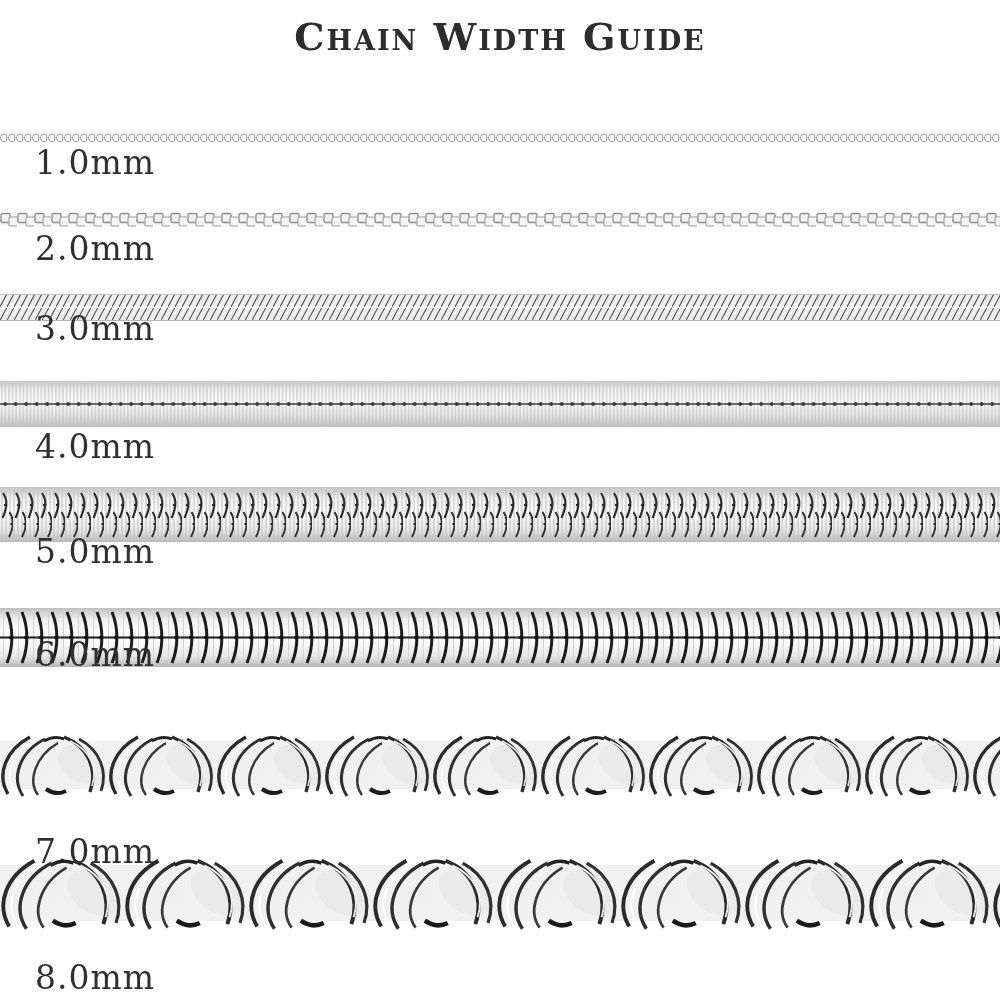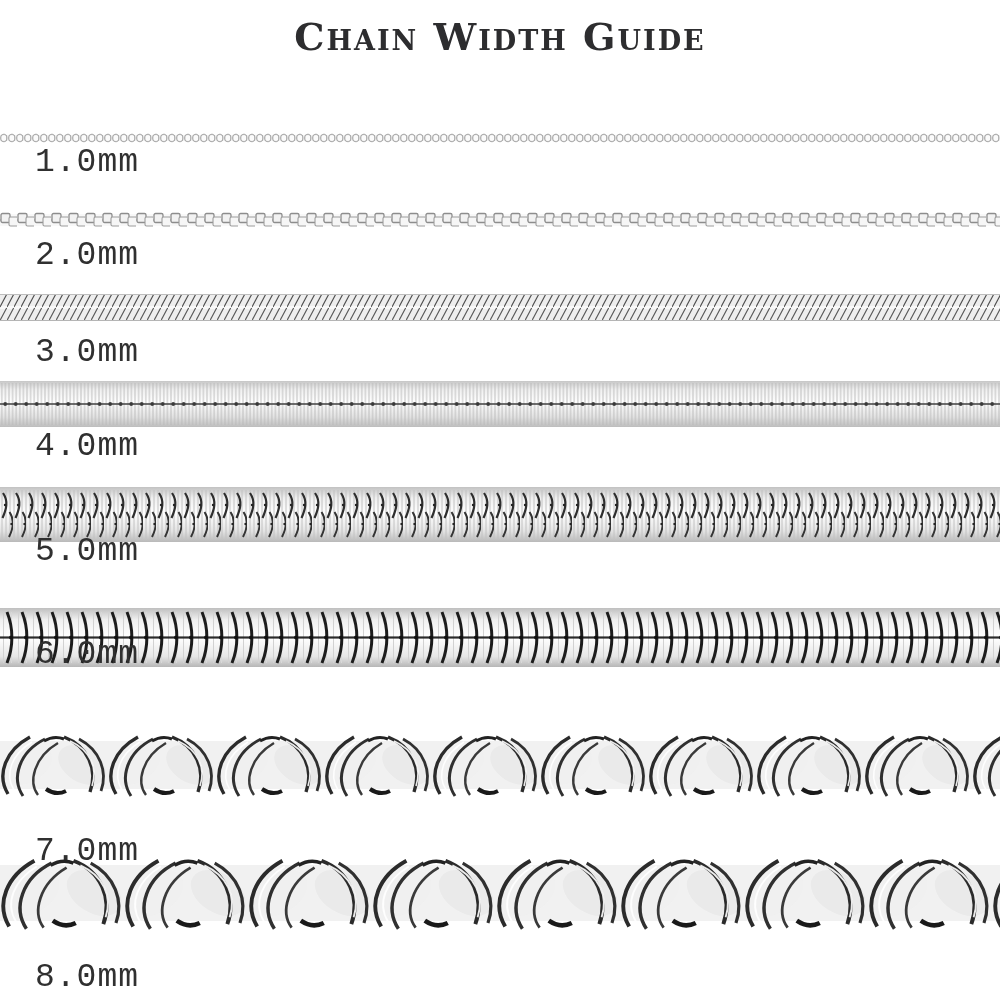--- a/index.html
+++ b/index.html
@@ -8,21 +8,21 @@
     overflow:hidden;font-family:"DejaVu Serif","Liberation Serif",serif;border-radius:9px;
   }
   .title{
     position:absolute;top:14px;left:0;width:100%;margin:0;
     text-align:center;font-size:38px;font-weight:600;
     font-variant:small-caps;letter-spacing:2px;color:#2d2d2f;
   }
   .chain-band{position:absolute;left:0;display:block;}
   .size-label{
     position:absolute;left:35px;font-size:33px;line-height:1.25;
-    color:#303030;letter-spacing:1px;font-family:Liberation Mono, monospace;
+    color:#303030;letter-spacing:1px;
   }
 </style>
 </head>
 <body>
 
 <div class="canvas">
 
   <h1 class="title">Chain Width Guide</h1>
 
   <div>
@@ -45,38 +45,38 @@
       <defs>
         <pattern id="p2" patternUnits="userSpaceOnUse" width="17" height="20">
           <rect x="0" y="4" width="17" height="12" fill="#f8f8f8"></rect>
           <line x1="0" y1="10" x2="17" y2="10" stroke="#ababab" stroke-width="1.2"></line>
           <rect x="1" y="3.5" width="9" height="9" rx="1.5" fill="#f2f2f2" stroke="#8d8d8d" stroke-width="1.3"></rect>
           <rect x="9" y="7" width="9" height="9" rx="1.5" fill="#f6f6f6" stroke="#9c9c9c" stroke-width="1.1"></rect>
         </pattern>
       </defs>
       <rect x="0" y="0" width="1000" height="20" fill="url(#p2)"></rect>
     </svg>
-    <div class="size-label" style="top:235px">2.0mm</div>
+    <div class="size-label" style="top:228px">2.0mm</div>
   </div>
 
   <div>
     <svg class="chain-band" style="top:292px" width="1000" height="31">
       <defs>
         <pattern id="p3" patternUnits="userSpaceOnUse" width="7" height="31">
           <rect x="0" y="2" width="7" height="27" fill="#eeeeee"></rect>
           <rect x="0" y="14" width="7" height="3" fill="#f9f9f9"></rect>
           <line x1="0" y1="15" x2="6.6" y2="2.5" stroke="#4d4d4d" stroke-width="1.1"></line>
           <line x1="0" y1="28.5" x2="6.6" y2="16" stroke="#585858" stroke-width="1.1"></line>
         </pattern>
       </defs>
       <rect x="0" y="0" width="1000" height="31" fill="url(#p3)"></rect>
       <line x1="0" y1="2.5" x2="1000" y2="2.5" stroke="#bdbdbd" stroke-width="1"></line>
       <line x1="0" y1="28.5" x2="1000" y2="28.5" stroke="#b5b5b5" stroke-width="1"></line>
     </svg>
-    <div class="size-label" style="top:332px">3.0mm</div>
+    <div class="size-label" style="top:308px">3.0mm</div>
   </div>
 
   <div>
     <svg class="chain-band" style="top:381px" width="1000" height="46">
       <defs>
         <linearGradient id="g4" x1="0" y1="0" x2="0" y2="1">
           <stop offset="0" stop-color="#c6c6c6"></stop>
             <stop offset="0.18" stop-color="#efefef"></stop>
           <stop offset="0.45" stop-color="#ffffff"></stop>
             <stop offset="0.78" stop-color="#e2e2e2"></stop>

